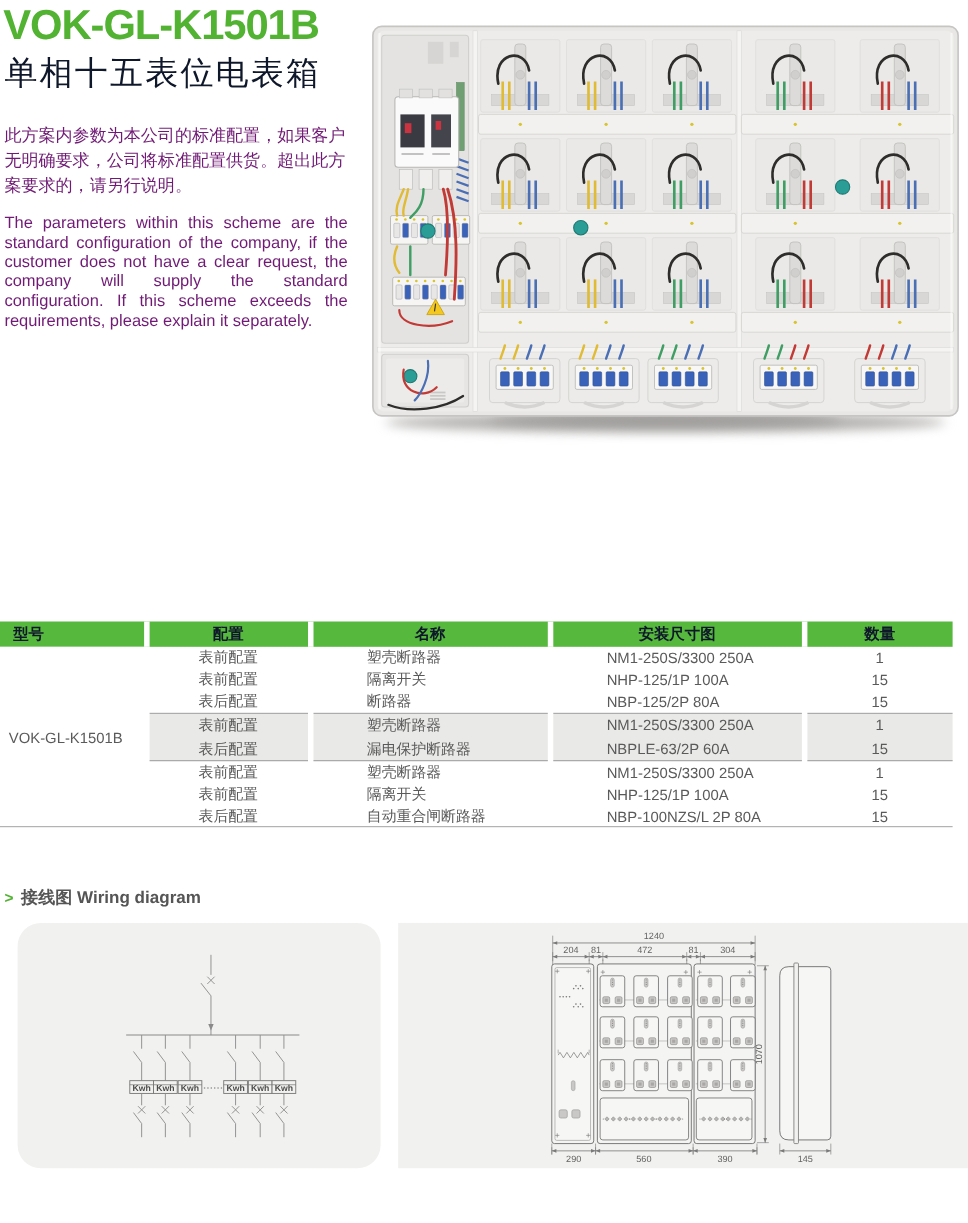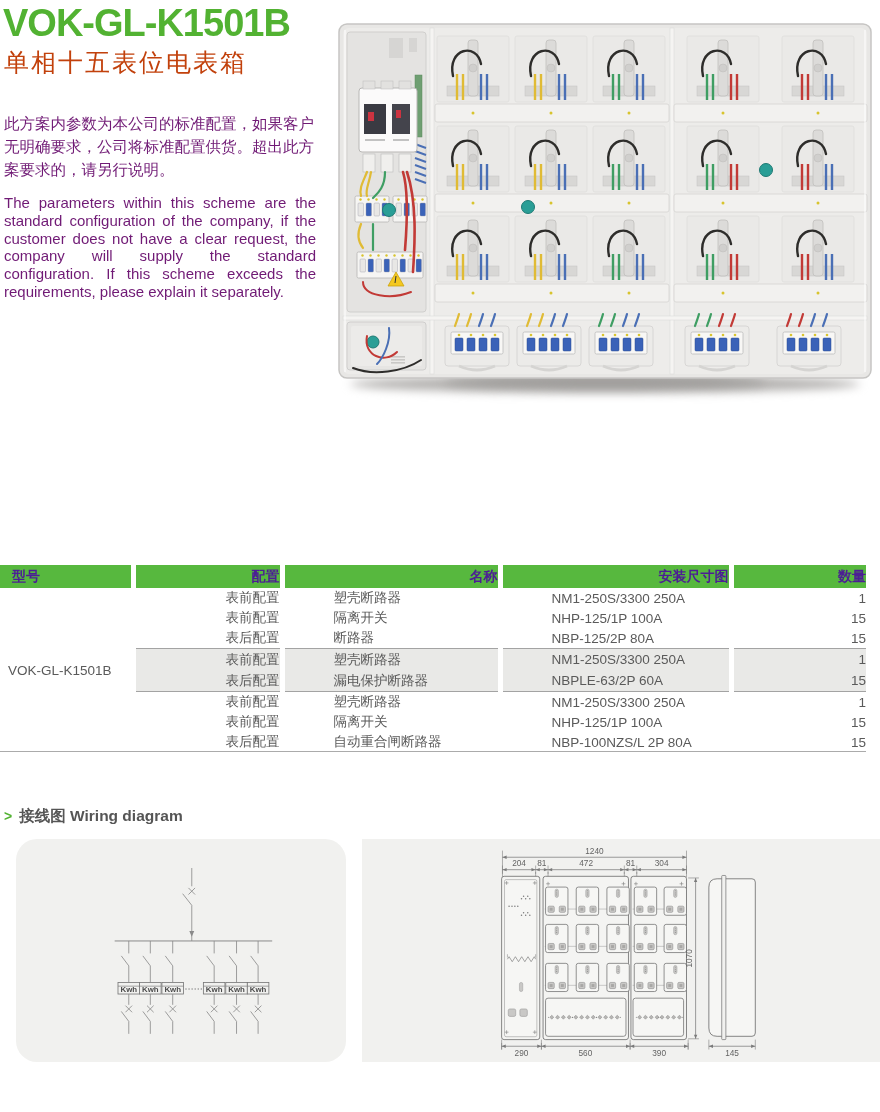--- a/index.html
+++ b/index.html
@@ -1,32 +1,32 @@
 <!DOCTYPE html>
 <html><head>
 <meta charset="utf-8">
 <style>
   html,body{margin:0;padding:0;background:#fff;}
   .page{position:relative;width:880px;height:1112px;background:#fff;overflow:hidden;
         font-family:"Liberation Sans","DejaVu Sans",sans-serif;}
   .title{position:absolute;left:3px;top:2px;margin:0;font-size:38px;font-weight:bold;
          letter-spacing:-1px;color:#52b232;}
-  .subtitle{position:absolute;left:4px;top:46px;font-size:25px;letter-spacing:2px;color:#c2410c;}
+  .subtitle{position:absolute;left:4px;top:46px;font-size:30px;letter-spacing:2px;color:#0f172a;}
   .desc{position:absolute;left:4px;margin:0;color:#701a75;}
   .desc.zh{top:112px;width:312px;font-size:15.5px;line-height:23px;}
   .desc.en{top:194px;width:312px;font-size:15px;line-height:17.8px;text-align:justify;}
   .photo{position:absolute;left:333px;top:20px;width:546px;height:420px;}
   .sec-h{position:absolute;font-size:15.5px;font-weight:bold;color:#555;white-space:nowrap;}
   .sec-h .marker{color:#52b232;font-size:14px;margin-right:7px;}
   .cfg-table{position:absolute;left:0;top:565px;width:866px;border-collapse:collapse;
              table-layout:fixed;font-size:13.5px;color:#5a5a5a;}
-  .cfg-table th{background:#57b83e;color:#4c1d95;font-weight:bold;font-size:14px;height:23px;
+  .cfg-table th{background:#57b83e;color:#0f172a;font-weight:bold;font-size:14px;height:23px;
                 text-align:center;padding:0;font-weight:bold;}
   .cfg-table th:first-child{text-align:left;padding-left:12px;}
-  .cfg-table th+th, .cfg-table td.gapped{border-left:5px solid #fff;text-align:right;}
+  .cfg-table th+th, .cfg-table td.gapped{border-left:5px solid #fff;}
   .cfg-table td{height:20px;text-align:center;padding:0;}
   .cfg-table td.name-cell,.cfg-table td.part-cell{text-align:left;padding-left:49px;}
   .cfg-table tr.shaded td{background:#e9e9e7;height:21px;}
   .cfg-table tr.group-start td{border-top:1px solid #a3a3a3;}
   .cfg-table td.model-cell{vertical-align:middle;text-align:left;padding-left:8px;background:#fff;}
   .table-bottom-line{position:absolute;left:0;top:751px;width:866px;height:1px;background:#ababab;}
   .panel{position:absolute;top:839px;height:223px;background:#f1f1ef;}
   .panel.left{left:16px;width:330px;border-radius:21px;}
   .panel.right{left:362px;width:518px;}
   .panel svg{display:block;width:100%;height:100%;}

